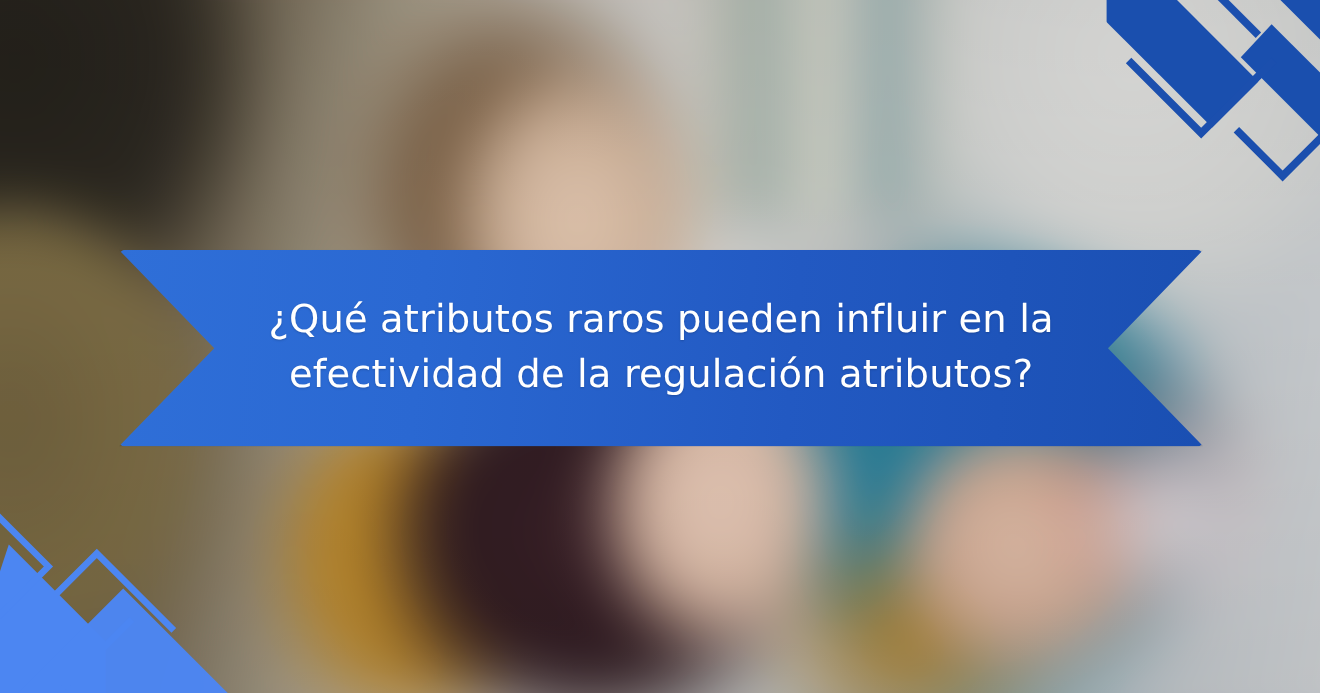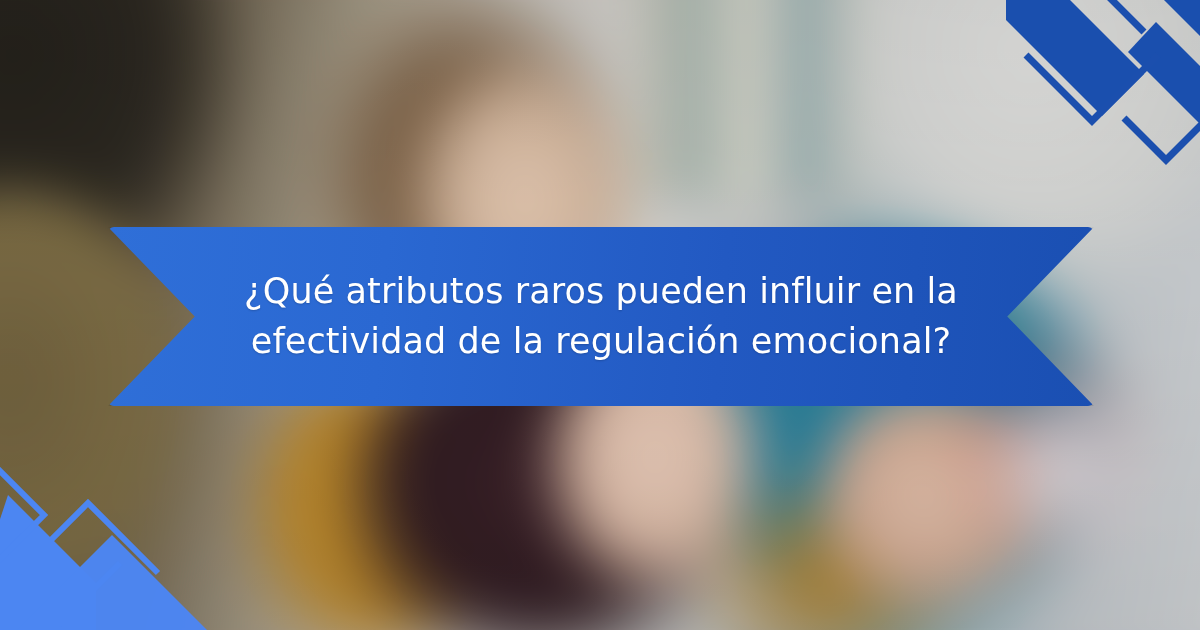--- a/index.html
+++ b/index.html
@@ -225,17 +225,17 @@
 
     <path d="M -22,-6 L 44,60 L -10,114" fill="none" stroke="#4c86f2" stroke-width="6"></path>
     <path d="M 18,118 L 88,48 L 158,118" fill="none" stroke="#4c86f2" stroke-width="6"></path>
     <path d="M 58,170 L 120,108" fill="none" stroke="#4c86f2" stroke-width="6"></path>
   </svg>
 
   <div class="ribbon-wrap">
     <div class="ribbon-shape"></div>
     <div class="ribbon-text">
       <span class="ribbon-line">¿Qué atributos raros pueden influir en la</span>
-      <span class="ribbon-line">efectividad de la regulación emocional?</span>
+      <span class="ribbon-line">efectividad de la regulación atributos?</span>
     </div>
   </div>
 
 </div>
 
 </body></html>

